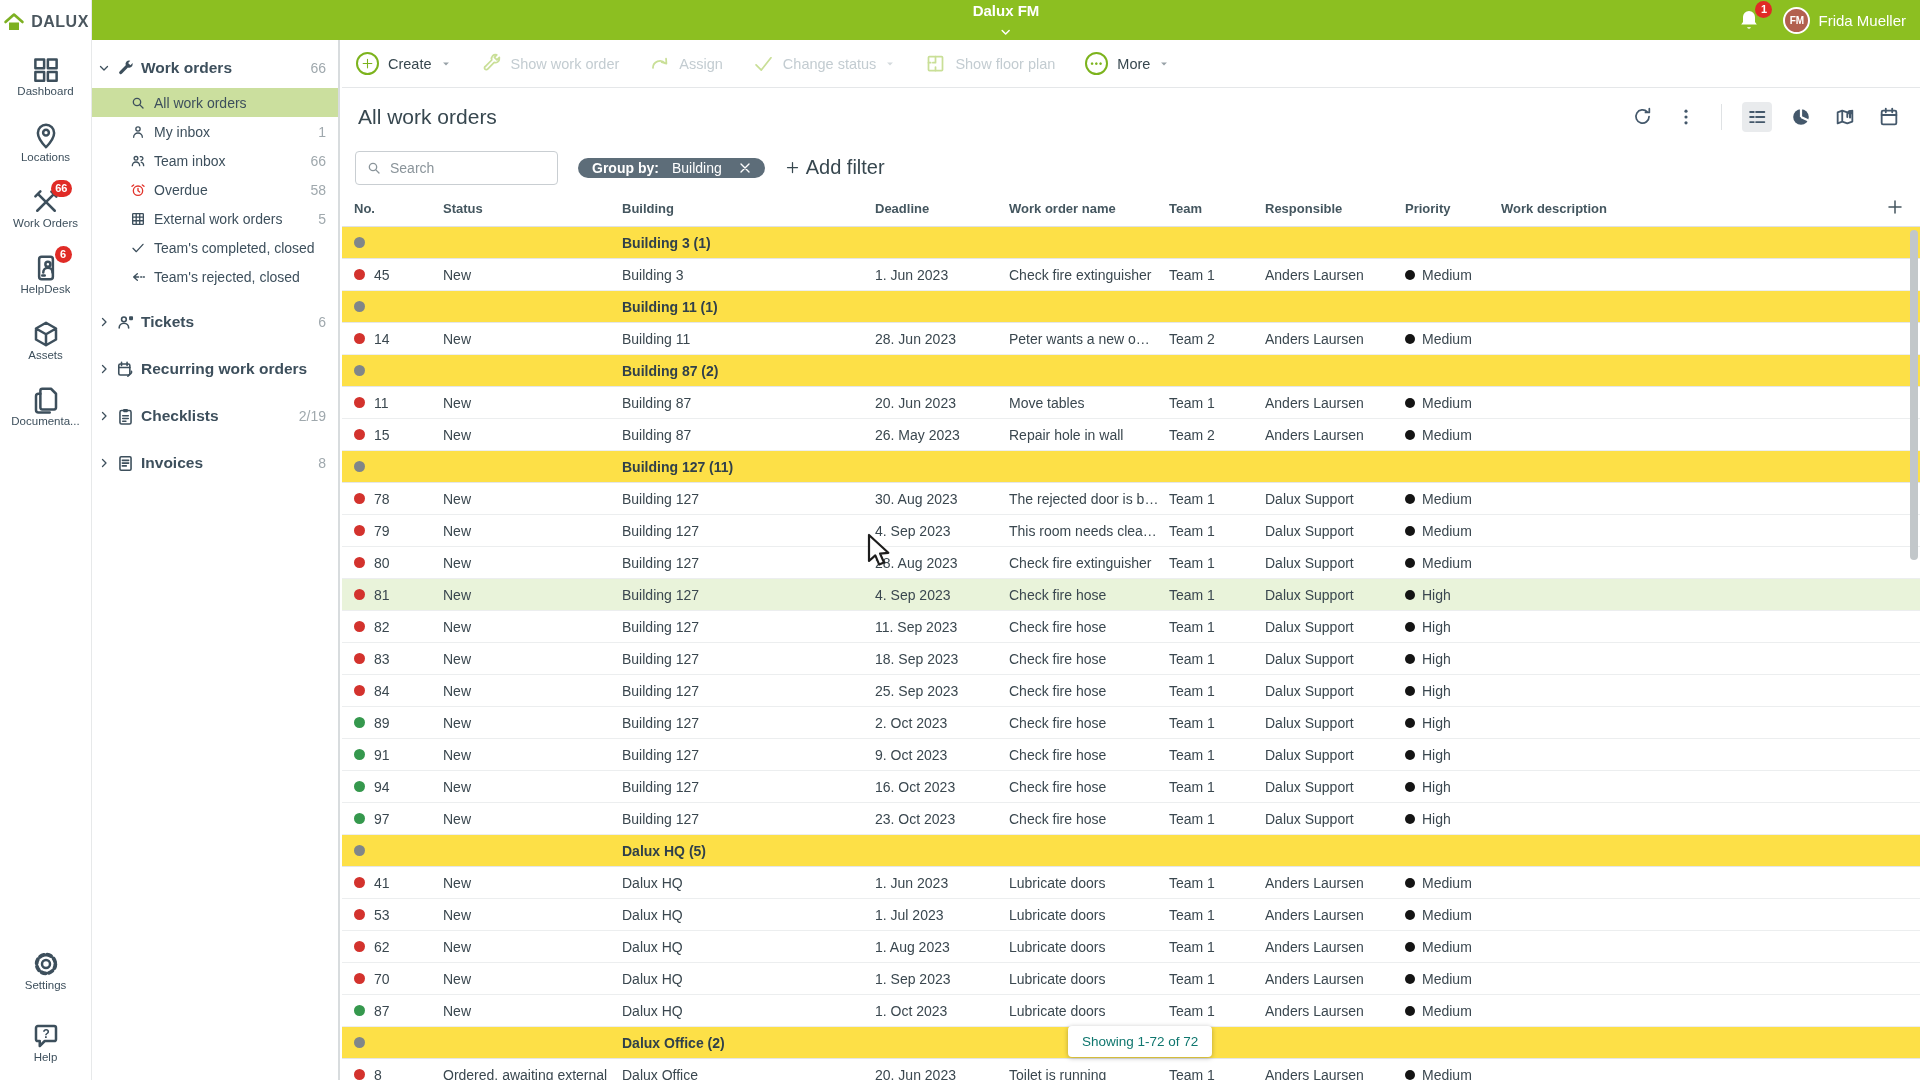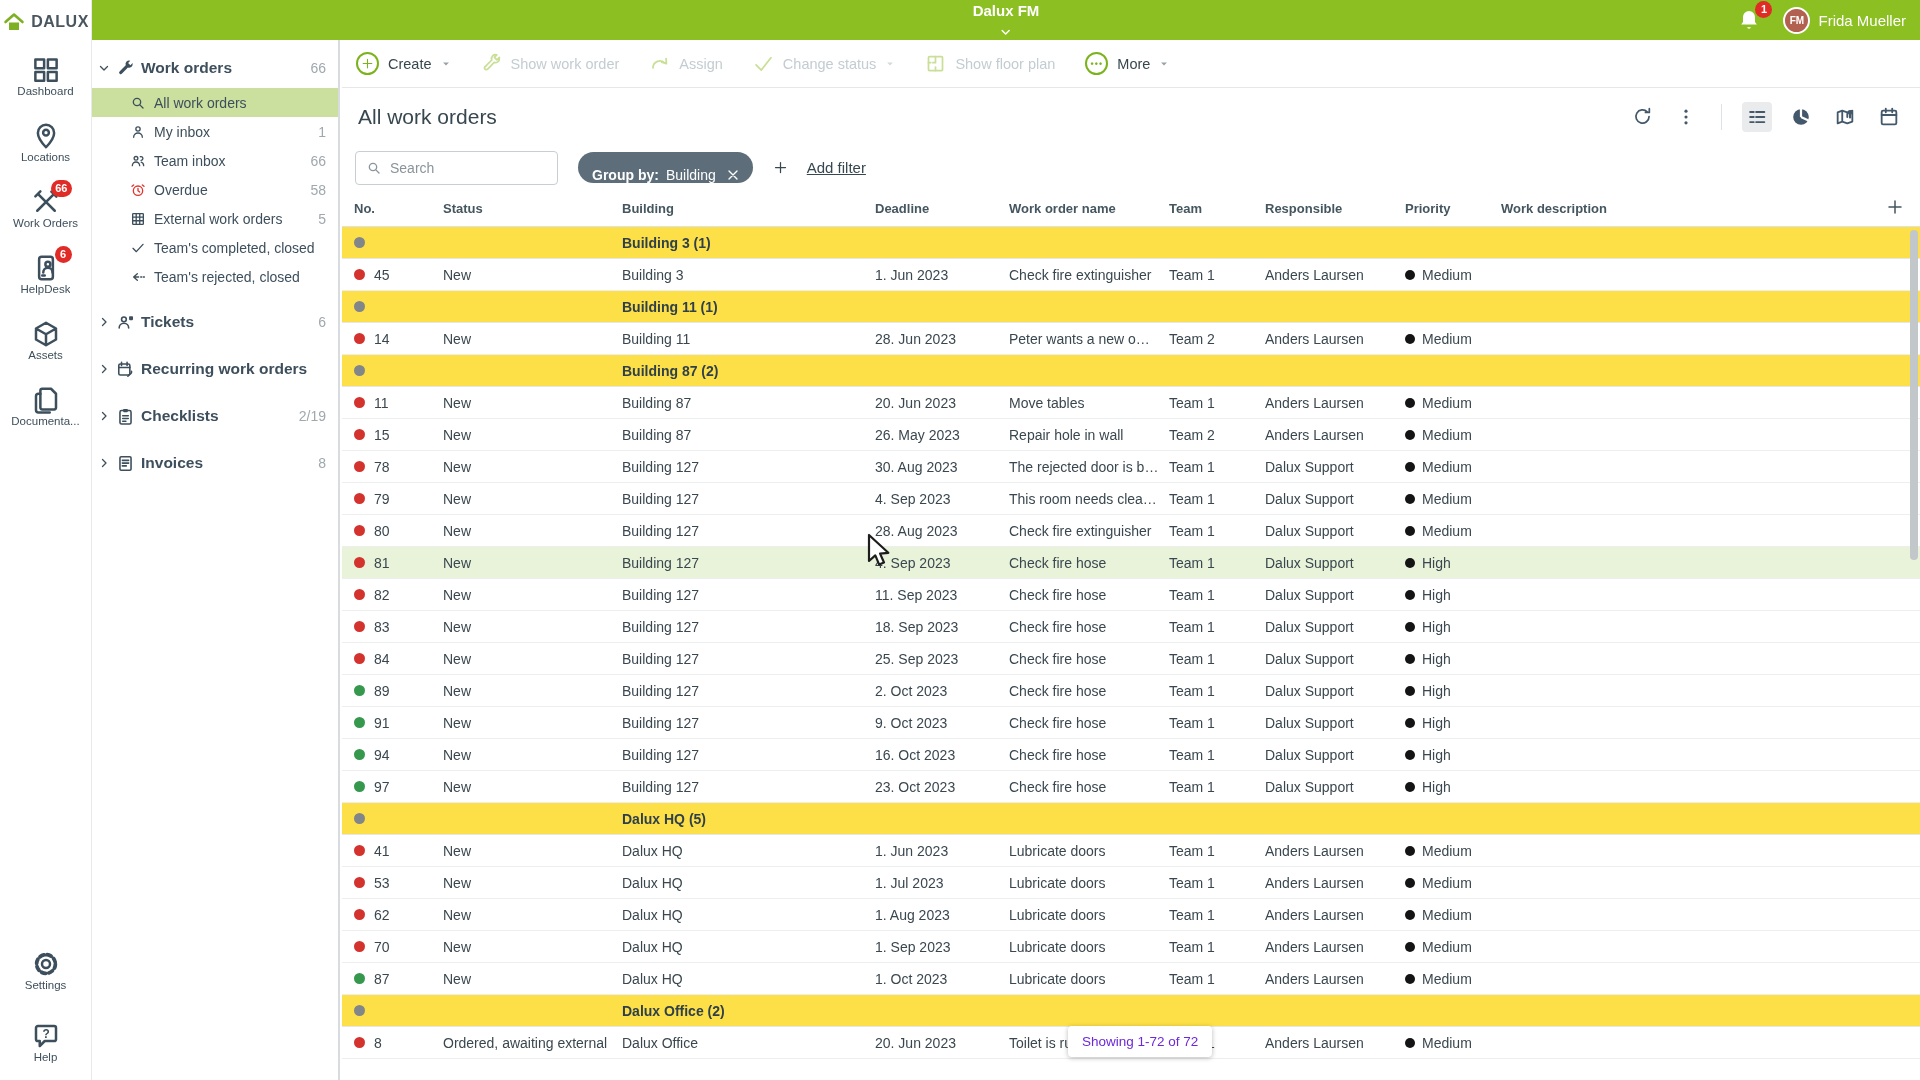--- a/index.html
+++ b/index.html
@@ -64,25 +64,25 @@
   .title-icons { position:absolute; right:16px; display:flex; align-items:center; gap:14px; color:#44586b; }
   .ti-btn { width:30px; height:30px; display:flex; align-items:center; justify-content:center; cursor:pointer; border-radius:4px; }
   .ti-btn.active { background:#e9ebed; }
   .vdiv { width:1px; height:26px; background:#dfe2e4; margin:0 6px; }
 
   .filterbar { height:45px; display:flex; align-items:center; padding-left:13px; gap:20px; }
   .searchbox { width:203px; height:34px; border:1px solid #c9ced2; border-radius:4px; background:#fff;
     display:flex; align-items:center; gap:8px; padding:0 10px; color:#8a949a; }
   .searchbox input { border:none; outline:none; flex:1; font-size:14px; font-family:"Liberation Sans",sans-serif; color:#3c4a52; min-width:0; }
   .searchbox input::placeholder { color:#8a949a; }
-  .chip { height:31px; background:#5d6d79; border-radius:16px; color:#fff; display:flex; align-items:flex-end;
-    gap:7px; padding:0 12px 0 14px; font-size:14px; cursor:default; }
+  .chip { height:20px; background:#5d6d79; border-radius:16px; color:#fff; display:flex; align-items:center;
+    gap:13px; padding:0 12px 0 14px; font-size:14px; cursor:default; }
   .chip b { font-weight:700; }
   .chip-x { width:16px; height:16px; color:#fff; cursor:pointer; margin-left:2px; }
-  .add-filter { display:flex; align-items:center; gap:19px; font-size:15px; color:#37474f; cursor:pointer;text-decoration:underline; }
+  .add-filter { display:flex; align-items:center; gap:6px; font-size:20px; color:#37474f; cursor:pointer; }
 
   
   .tgrid { display:grid; grid-template-columns:89px 179px 253px 134px 160px 96px 140px 96px 1fr;
     padding-left:12px; align-items:center; }
   .thead { height:37px; border-bottom:1px solid #dfe2e4; font-size:13px; font-weight:700; color:#44565f; position:relative; }
   .thead .hc { cursor:pointer; }
   .add-col { position:absolute; right:14px; top:8px; width:20px; height:20px; color:#44565f; cursor:pointer; }
   .rows { position:relative; }
   .t-row { height:32px; border-bottom:1px solid #eceeef; font-size:14px; color:#3a474f; cursor:pointer; }
   .t-row.group { background:#fde047; border-bottom:1px solid #e4e6e8; }
@@ -93,21 +93,21 @@
   .gname { font-weight:700; color:#30404a; grid-column:3; }
   .cell { overflow:hidden; white-space:nowrap; text-overflow:ellipsis; padding-right:10px; }
   .pcell { display:flex; align-items:center; gap:7px; }
   .pdot { width:10px; height:10px; border-radius:50%; background:#141414; }
 
   
   .scrollbar { position:absolute; right:2px; top:230px; width:8px; height:330px; background:#c2c7ca; border-radius:4px; z-index:6; cursor:pointer; }
 
   
   .tooltip { position:absolute; left:1068px; top:1026px; background:#fff; border-radius:4px; z-index:8;
-    box-shadow:0 1px 5px rgba(0,0,0,.28); padding:8px 14px; font-size:13.5px; color:#6d28d9; white-space:nowrap; }
+    box-shadow:0 1px 5px rgba(0,0,0,.28); padding:8px 14px; font-size:13.5px; color:#0f766e; white-space:nowrap; }
 
   
   .cursor { position:absolute; left:866px; top:533px; z-index:20; pointer-events:none; }
 </style>
 </head>
 <body>
 
 <div class="rail">
   <div class="logo">
     <svg width="24" height="24" viewBox="0 0 24 24">
@@ -557,20 +557,27 @@
         <span class="cell">26. May 2023</span>
         <span class="cell">Repair hole in wall</span>
         <span class="cell">Team 2</span>
         <span class="cell">Anders Laursen</span>
         <span class="pcell">
           <span class="pdot"></span>
           <span class="">Medium</span>
         </span>
         <span class="cell"></span>
       </div>
+      <div class="tgrid t-row group">
+        <span class="nocell">
+          <span class="dot gray"></span>
+        </span>
+        <span class="cell"></span>
+        <span class="cell gname">Building 127 (11)</span>
+      </div>
       <div class="tgrid t-row">
         <span class="nocell">
           <span class="dot red"></span>
           <span class="">78</span>
         </span>
         <span class="cell">New</span>
         <span class="cell">Building 127</span>
         <span class="cell">30. Aug 2023</span>
         <span class="cell">The rejected door is b…</span>
         <span class="cell">Team 1</span>

